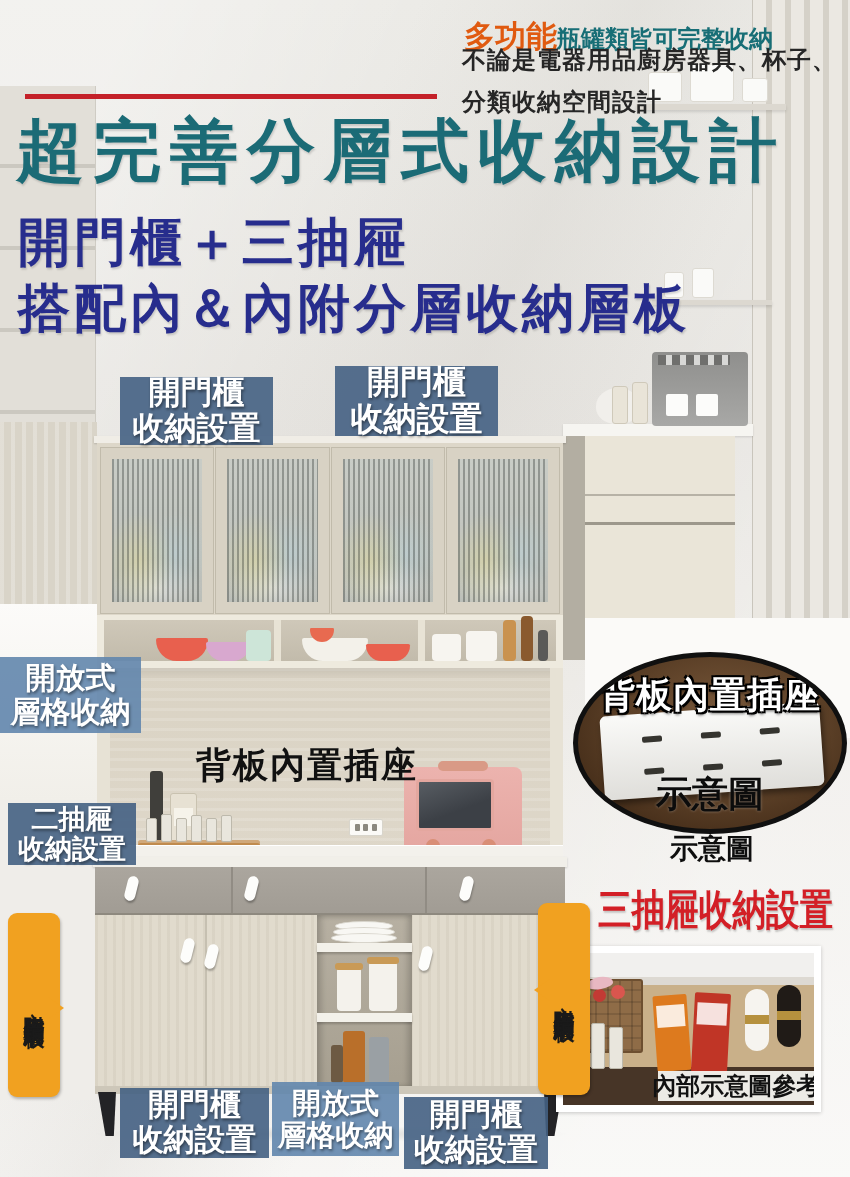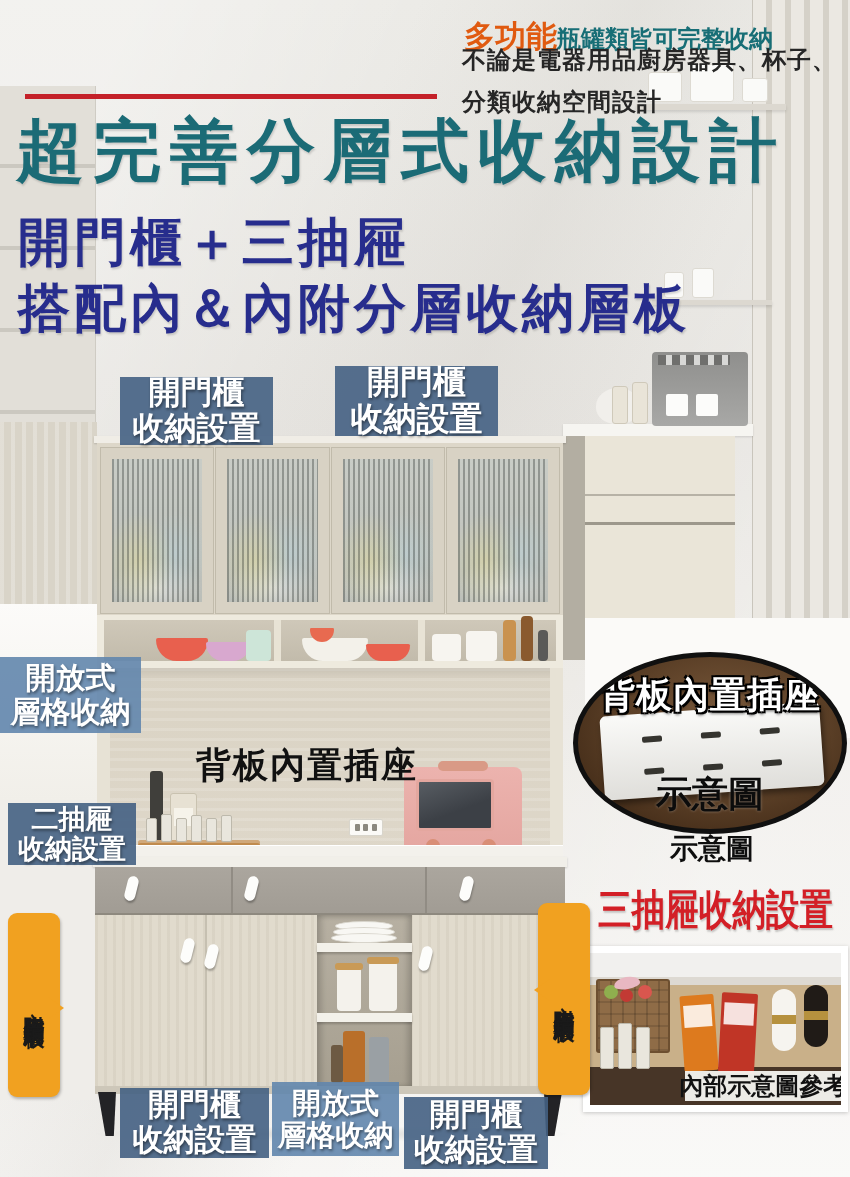--- a/index.html
+++ b/index.html
@@ -111,21 +111,21 @@
   .strip { position:absolute; left:24px; top:52px; width:220px; height:84px; background:linear-gradient(180deg,#fafaf8,#dfdeda); border-radius:6px; transform:rotate(-4deg); box-shadow:2px 4px 6px rgba(0,0,0,.45);
       display:grid; grid-template-columns:repeat(3,1fr); grid-template-rows:repeat(2,1fr); align-items:center; justify-items:center; padding:10px 22px; }
   .strip i { width:20px; height:6px; background:#35342f; border-radius:2px; }
   .cable { position:absolute; left:-14px; top:20px; width:70px; height:60px; border:8px solid transparent; border-left:8px solid #262626; border-radius:50%; transform:rotate(30deg); }
   .socket-title { position:absolute; left:0; right:0; top:14px; text-align:center; font-size:36px; font-weight:900; color:#ffffff; letter-spacing:1px;
       text-shadow:-2px -2px 0 #000,2px -2px 0 #000,-2px 2px 0 #000,2px 2px 0 #000,0 3px 3px rgba(0,0,0,.6); }
   .socket-caption { position:absolute; left:0; right:0; bottom:10px; text-align:center; font-size:36px; font-weight:900; color:#0c0c0c; text-shadow:0 0 3px rgba(255,255,255,.35); }
   .t-sketch { left:652px; top:830px; width:120px; text-align:center; font-size:28px; font-weight:900; color:#0e0e0e; }
   .t-threedrawer { left:598px; top:882px; font-size:42px; font-weight:900; color:#d31f26; white-space:nowrap; transform:scaleX(.80); transform-origin:left; letter-spacing:0; text-shadow:1px 2px 2px rgba(0,0,0,.2); }
 
-  .inset { left:583px; top:946px; width:265px; height:166px; background:#ffffff; box-shadow:0 1px 4px rgba(0,0,0,.2); padding:7px; }
+  .inset { left:556px; top:946px; width:265px; height:166px; background:#ffffff; box-shadow:0 1px 4px rgba(0,0,0,.2); padding:7px; }
   .inset-in { position:relative; width:100%; height:100%; overflow:hidden; background:linear-gradient(180deg,#f1f0ee 0 16%, #ddd9d2 16% 21%, #c9b089 21% 75%, #473527 75% 100%); }
   .basket { position:absolute; left:6px; top:26px; width:74px; height:74px; background:#8f6c47; border:2px solid #6d4f30; border-radius:3px;
       background-image:repeating-linear-gradient(90deg, rgba(0,0,0,.15) 0 2px, transparent 2px 12px), repeating-linear-gradient(0deg, rgba(0,0,0,.12) 0 2px, transparent 2px 12px); }
   .fruit { position:absolute; border-radius:50%; }
   .bow { position:absolute; width:26px; height:12px; background:#e8b8c2; border-radius:50% 50% 50% 50%/60% 60% 40% 40%; transform:rotate(-10deg); }
   .jbox { position:absolute; border-radius:2px; }
   .jbox i { position:absolute; left:3px; top:10px; right:3px; height:22px; background:rgba(255,255,255,.85); }
   .roll { position:absolute; width:24px; height:62px; border-radius:12px; }
   .rollband { position:absolute; left:0; right:0; top:26px; height:9px; background:#b6913e; }
   .inset-caption { position:absolute; right:0; bottom:4px; left:38%; height:30px; background:rgba(247,246,242,.94); display:flex; align-items:center; justify-content:center; font-size:24px; font-weight:900; color:#111; white-space:nowrap; }

